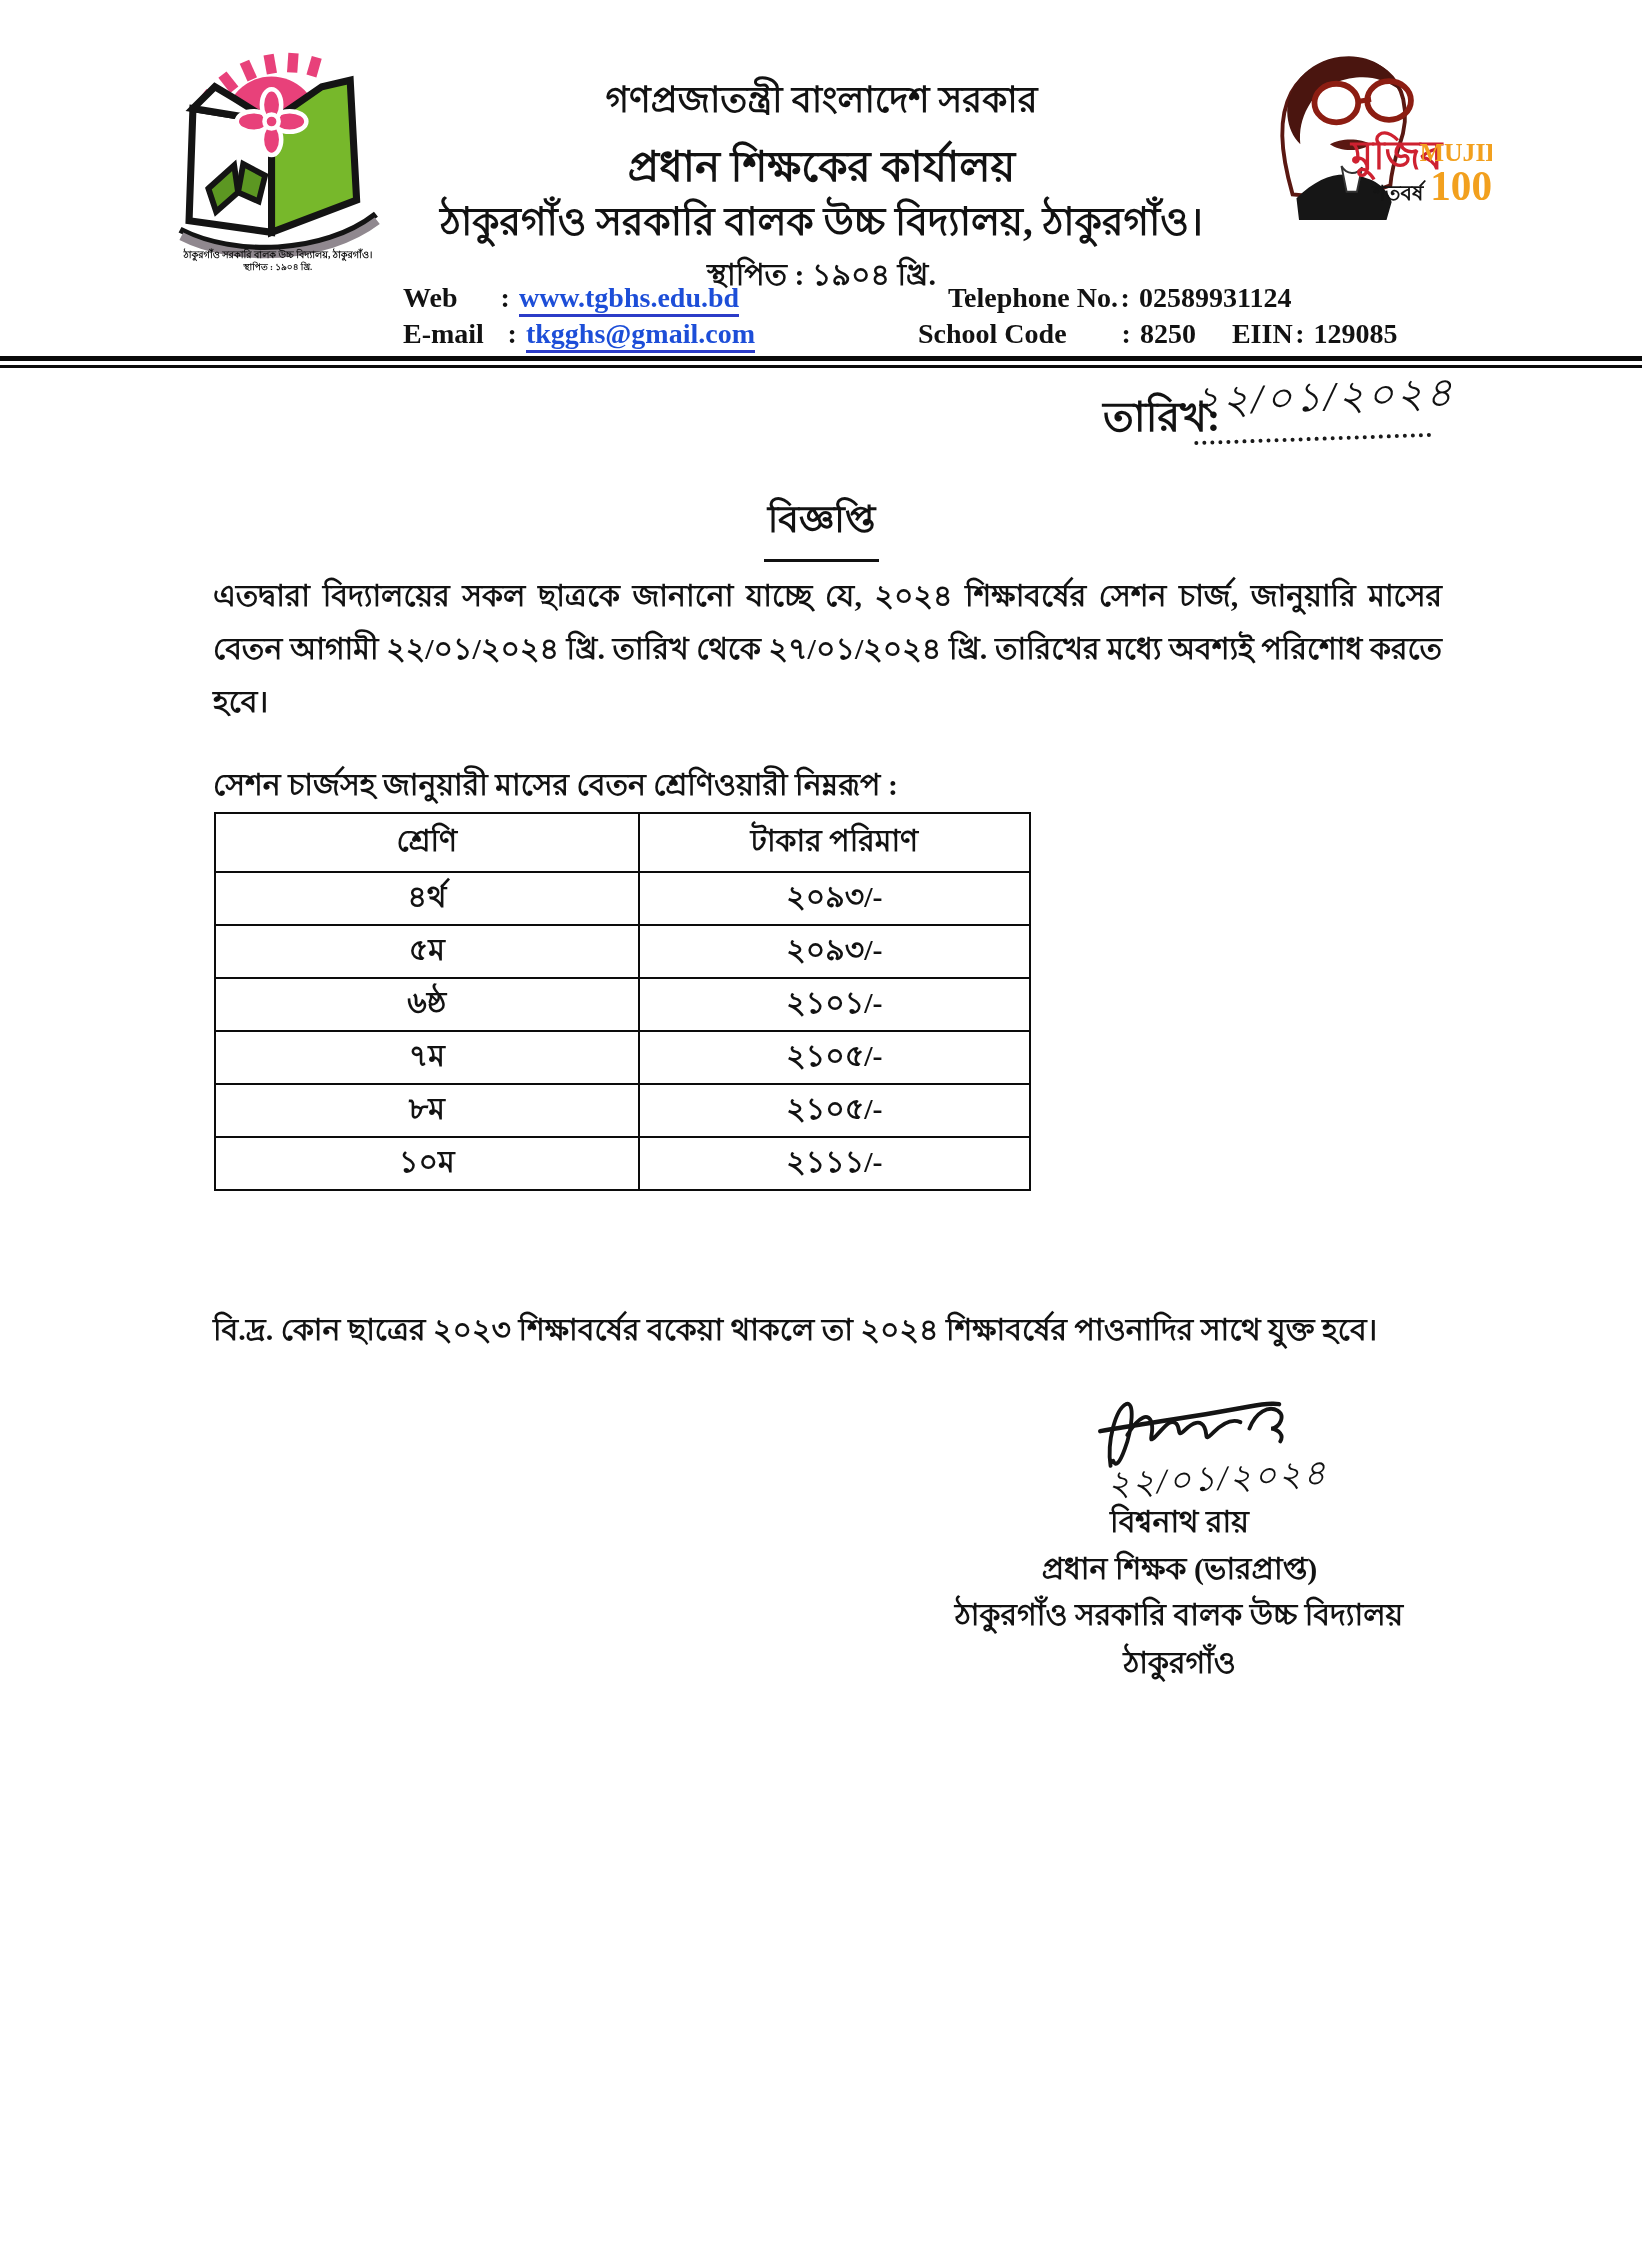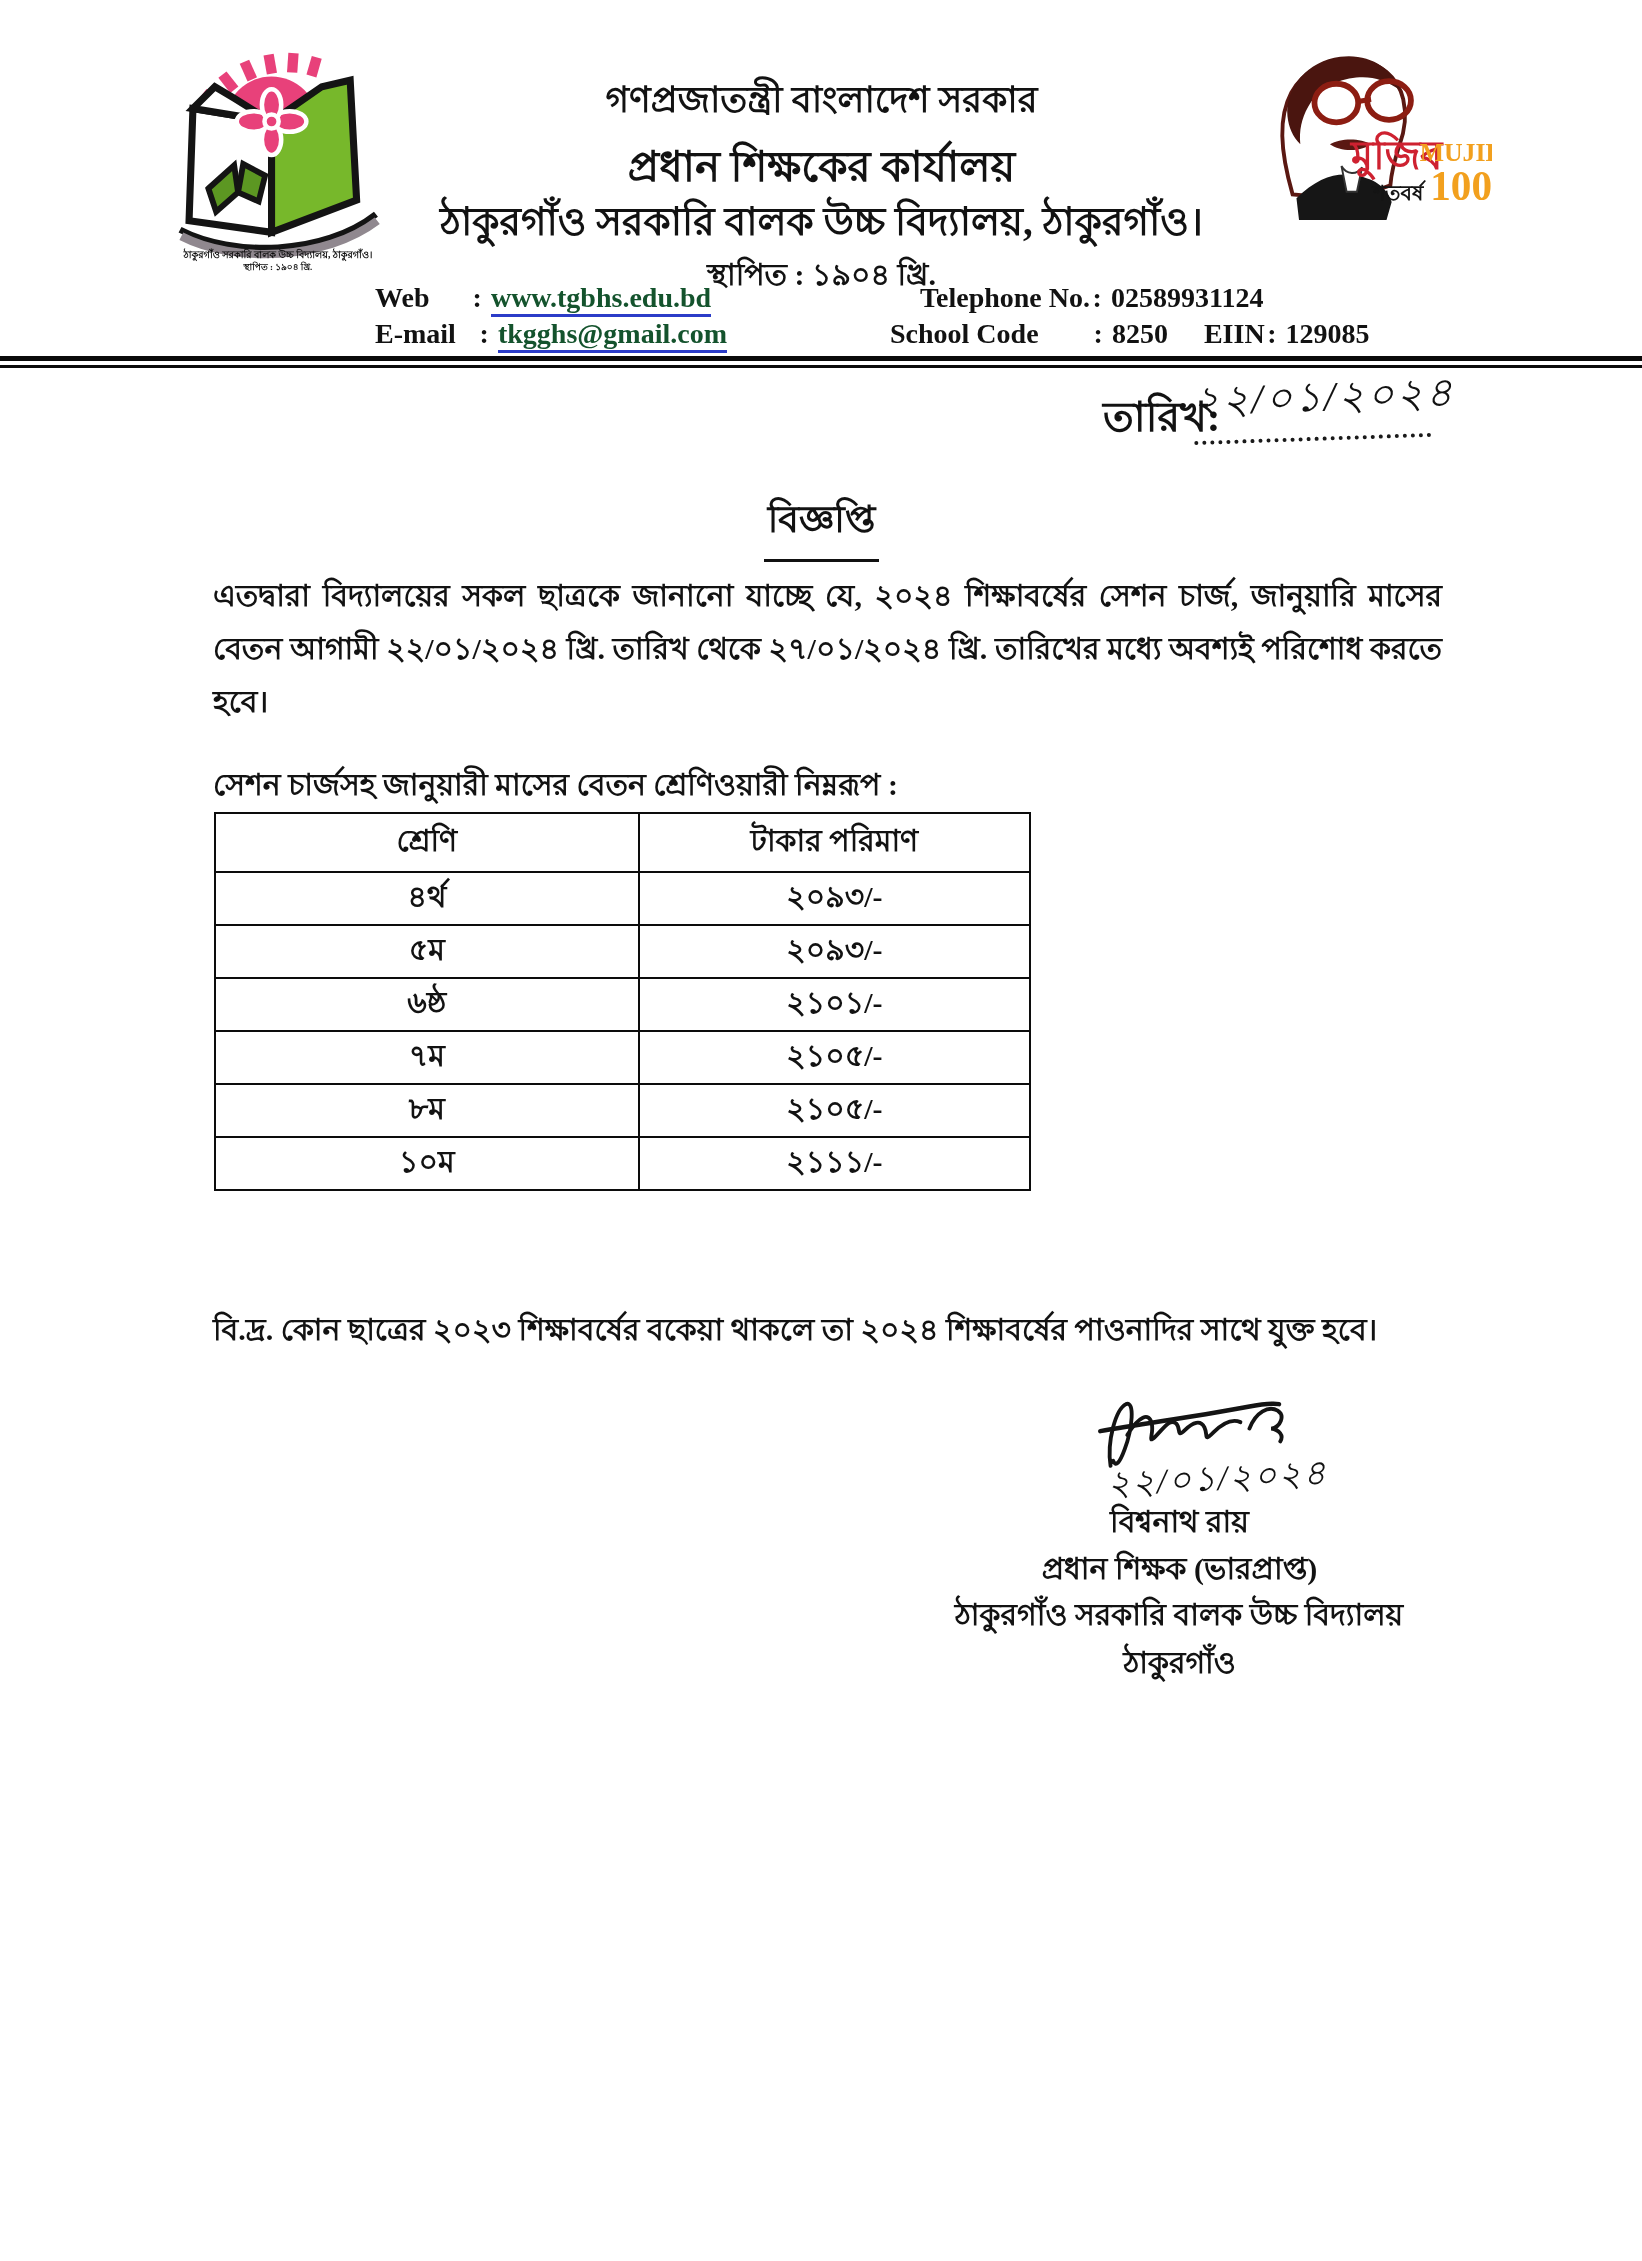--- a/index.html
+++ b/index.html
@@ -18,30 +18,30 @@
   .bn-bold{font-family:"Liberation Serif","DejaVu Sans",serif;font-weight:700;}
 
   
   .h-gov{top:72px;font-size:36px;}
   .h-office{top:134px;font-size:42px;}
   .h-school{top:191px;font-size:39px;}
   .h-est{top:251px;font-size:30px;}
 
   
   .contact-row{position:absolute;font-size:28px;font-weight:700;white-space:nowrap;}
-  .contact-row .lbl{display:inline-block;}
+  .contact-row .lbl{display:inline-block;margin-left:28px;}
   .row-web{left:375px;top:282px;}
   .row-web .lbl{width:95px;}
   .row-email{left:375px;top:318px;}
   .row-email .lbl{width:102px;}
   .row-tel{left:868px;top:282px;text-align:right;}
   .row-tel .lbl{width:222px;}
   .row-code{left:890px;top:318px;}
   .row-code .lbl{width:201px;}
-  .link{color:#14532d;text-decoration:none;border-bottom:3.2px solid #2b3cc8;padding-bottom:1.3px;cursor:pointer;}
+  .link{color:#1d4ed8;text-decoration:none;border-bottom:3.2px solid #2b3cc8;padding-bottom:1.3px;cursor:pointer;}
   .colon{display:inline-block;margin:0 9px 0 2.6px;}
   .eiin-group{margin-left:36px;}
 
   
   .rule1{left:0;top:356px;width:1643px;height:5.2px;background:#0a0a0a;}
   .rule2{left:0;top:365px;width:1643px;height:3.2px;background:#0a0a0a;}
 
   
   .date-label{left:1103px;top:385px;font-size:41px;}
   .date-value{

